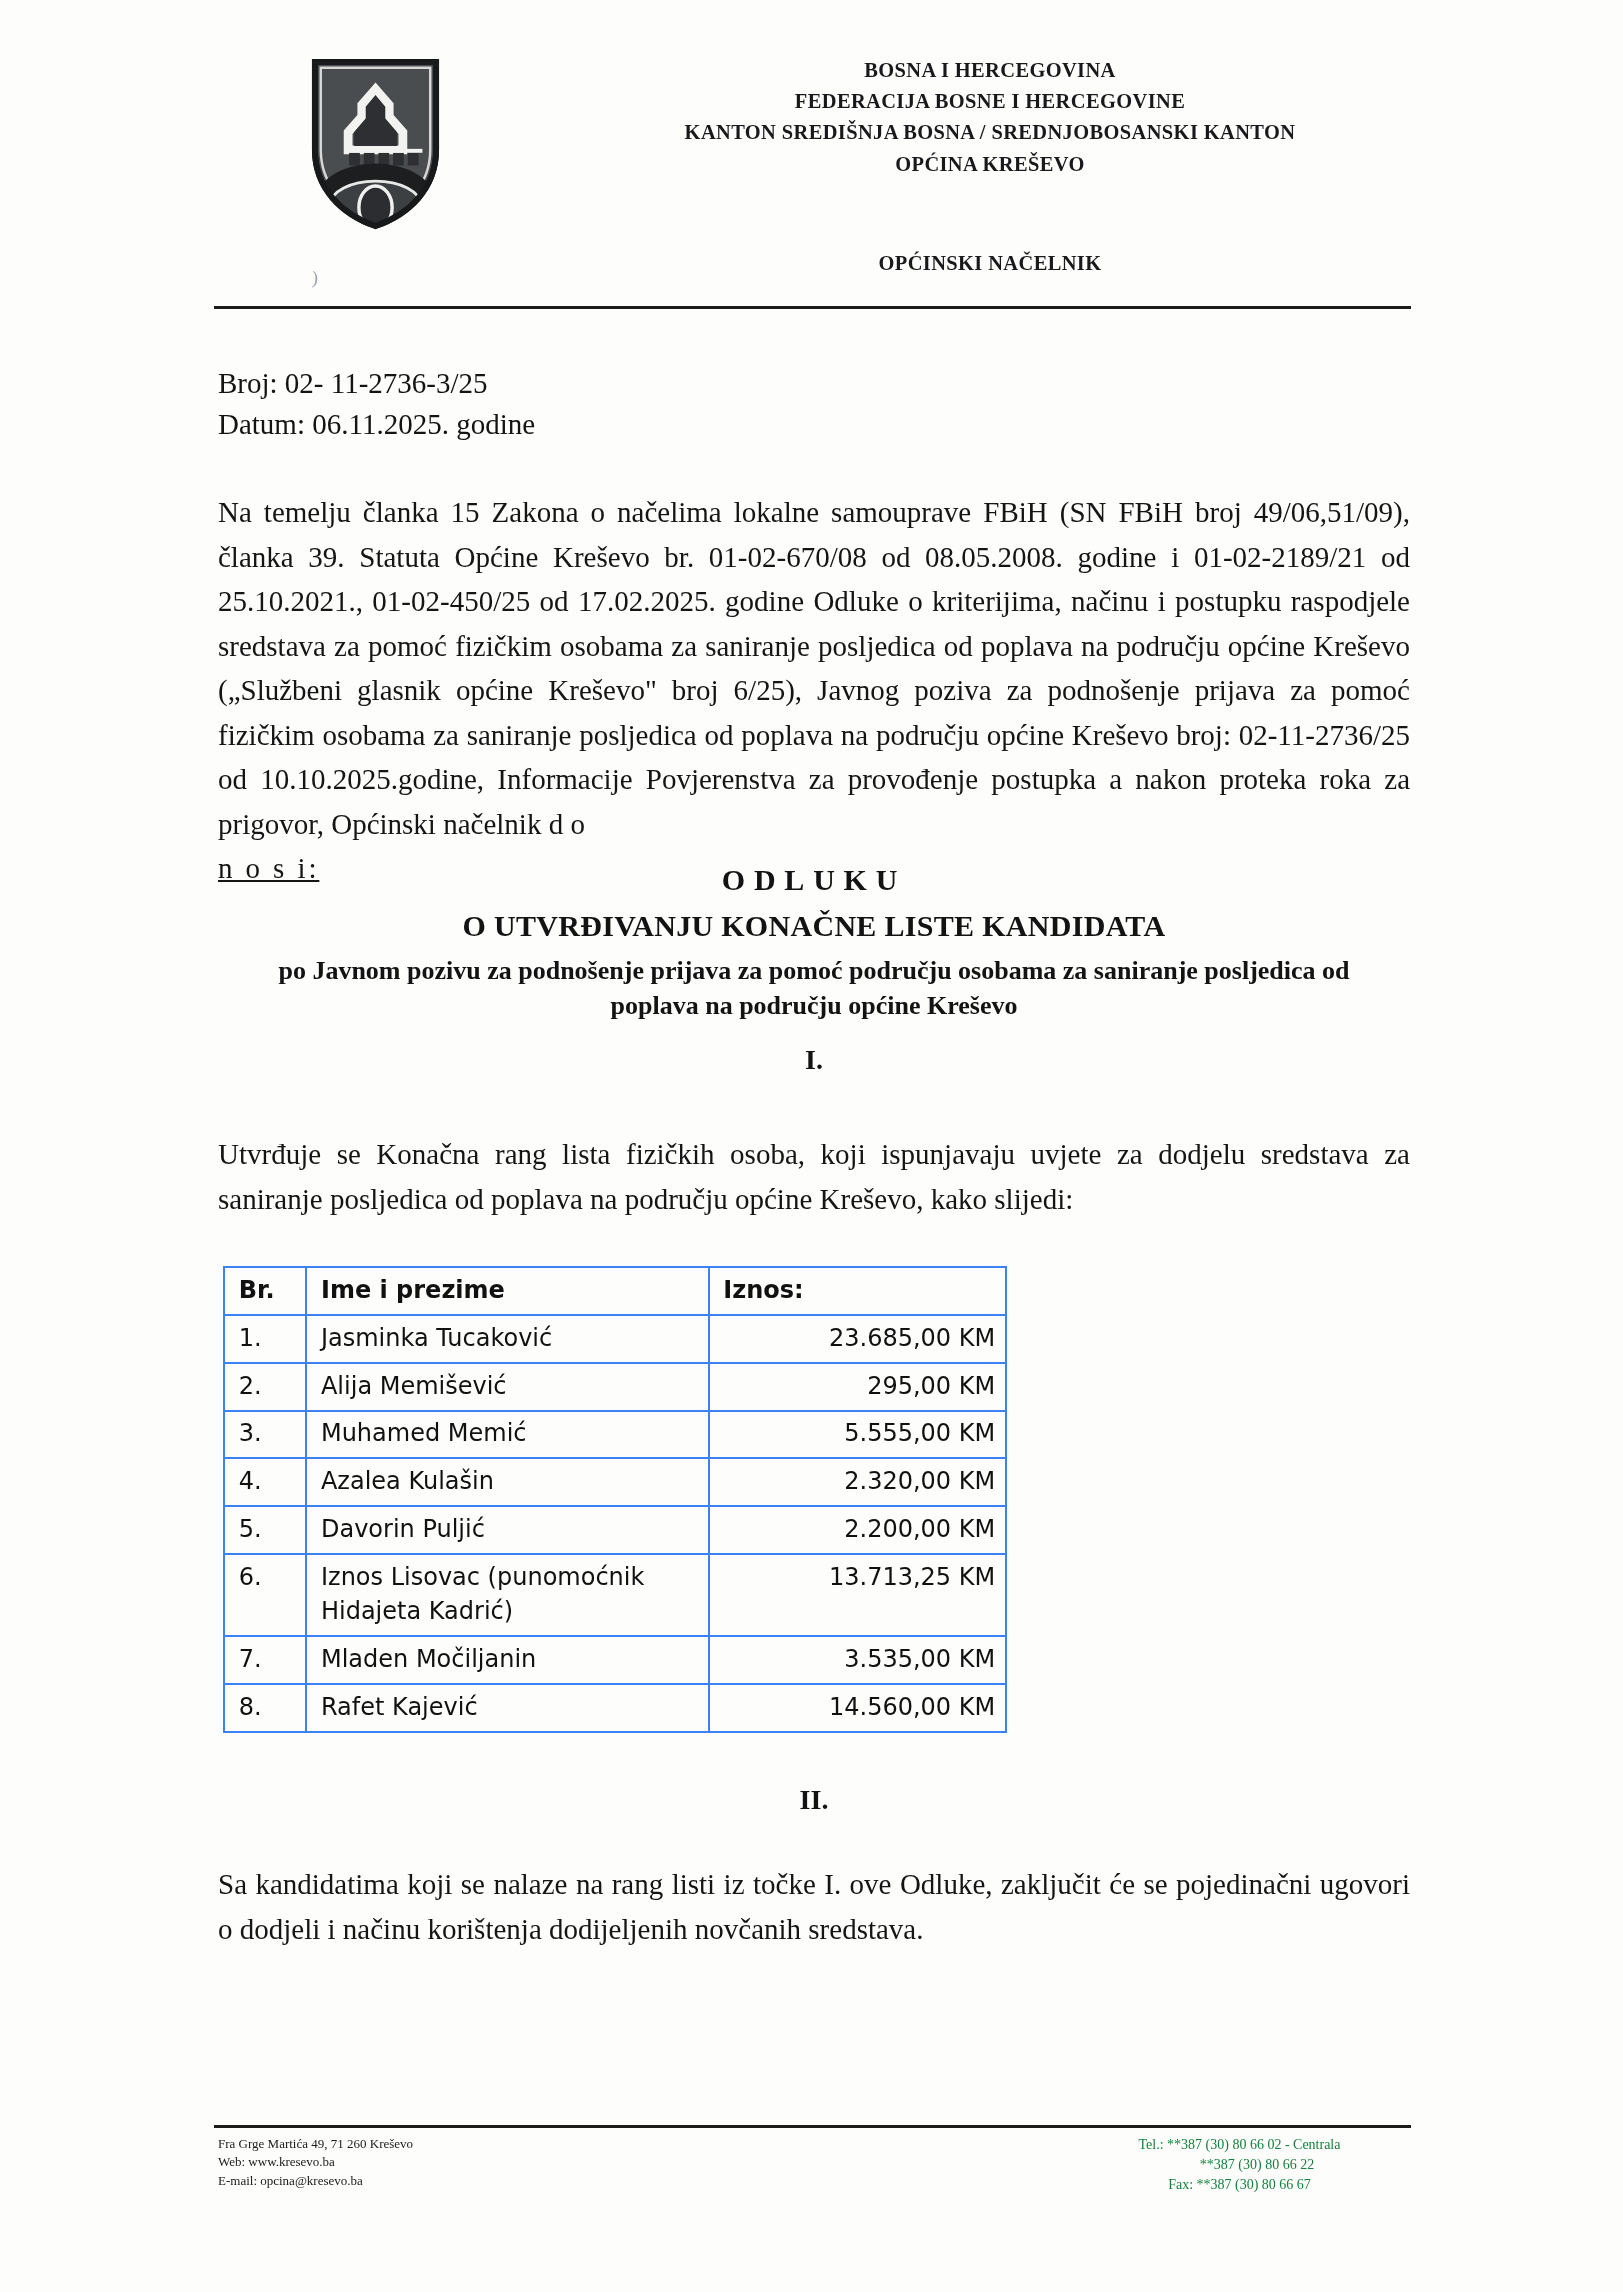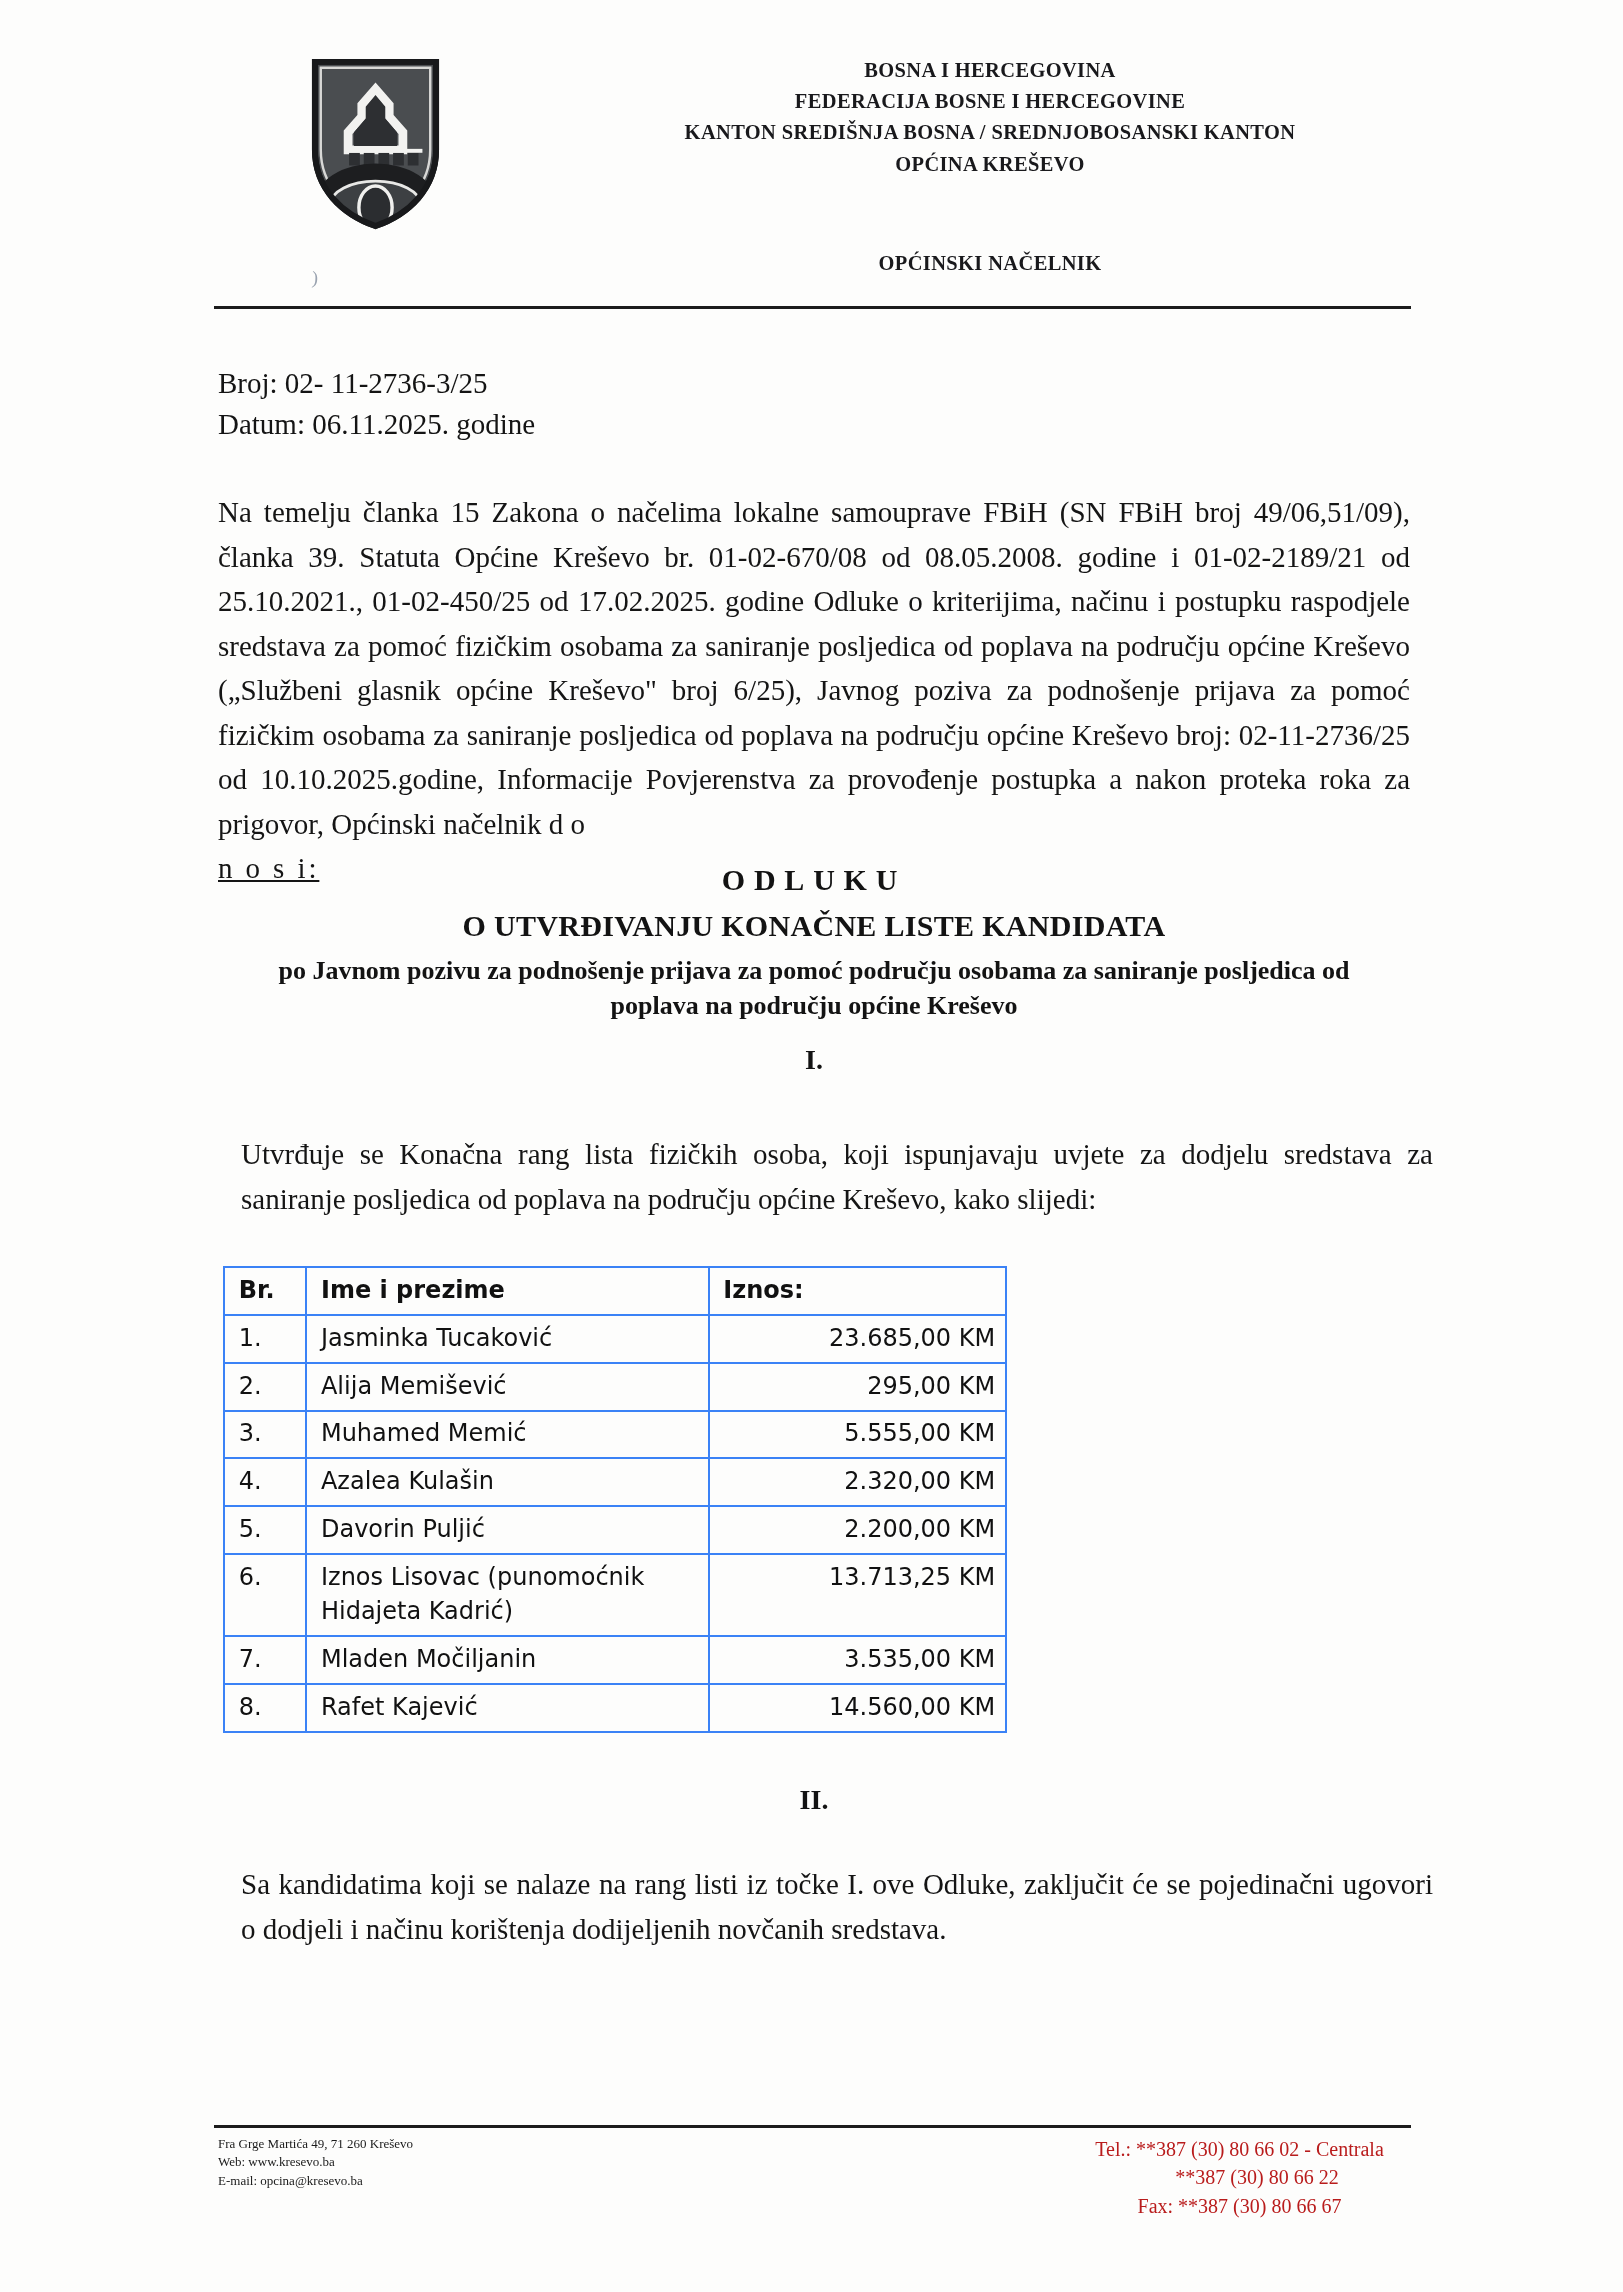--- a/index.html
+++ b/index.html
@@ -142,21 +142,20 @@
   #sec1 { top: 1044px; }
   #sec2 { top: 1784px; }
   .para {
     position: absolute;
     left: 218px;
     width: 1192px;
     font-size: 29px;
     line-height: 1.535;
     text-align: justify;
     color: #151515;
-    margin-left: 23px;
   }
   #para1 { top: 1132px; }
   #para2 { top: 1862px; }
   
   .tbl-wrap {
     position: absolute;
     left: 223px;
     top: 1266px;
     width: 784px;
   }
@@ -197,23 +196,23 @@
     top: 2135px;
     font-size: 13px;
     line-height: 1.42;
     color: #1a1a1a;
   }
   .footer-right {
     position: absolute;
     left: 1068px;
     top: 2135px;
     width: 343px;
-    font-size: 20px;
-    line-height: 1.42;
-    color: #b91c1c;
+    font-size: 14px;
+    line-height: 1.42;
+    color: #15803d;
     text-align: center;
   }
   .footer-right .line2 { padding-left: 35px; }
 </style>
 </head>
 <body>
 
 <div class="page">
 
   <div class="header">

